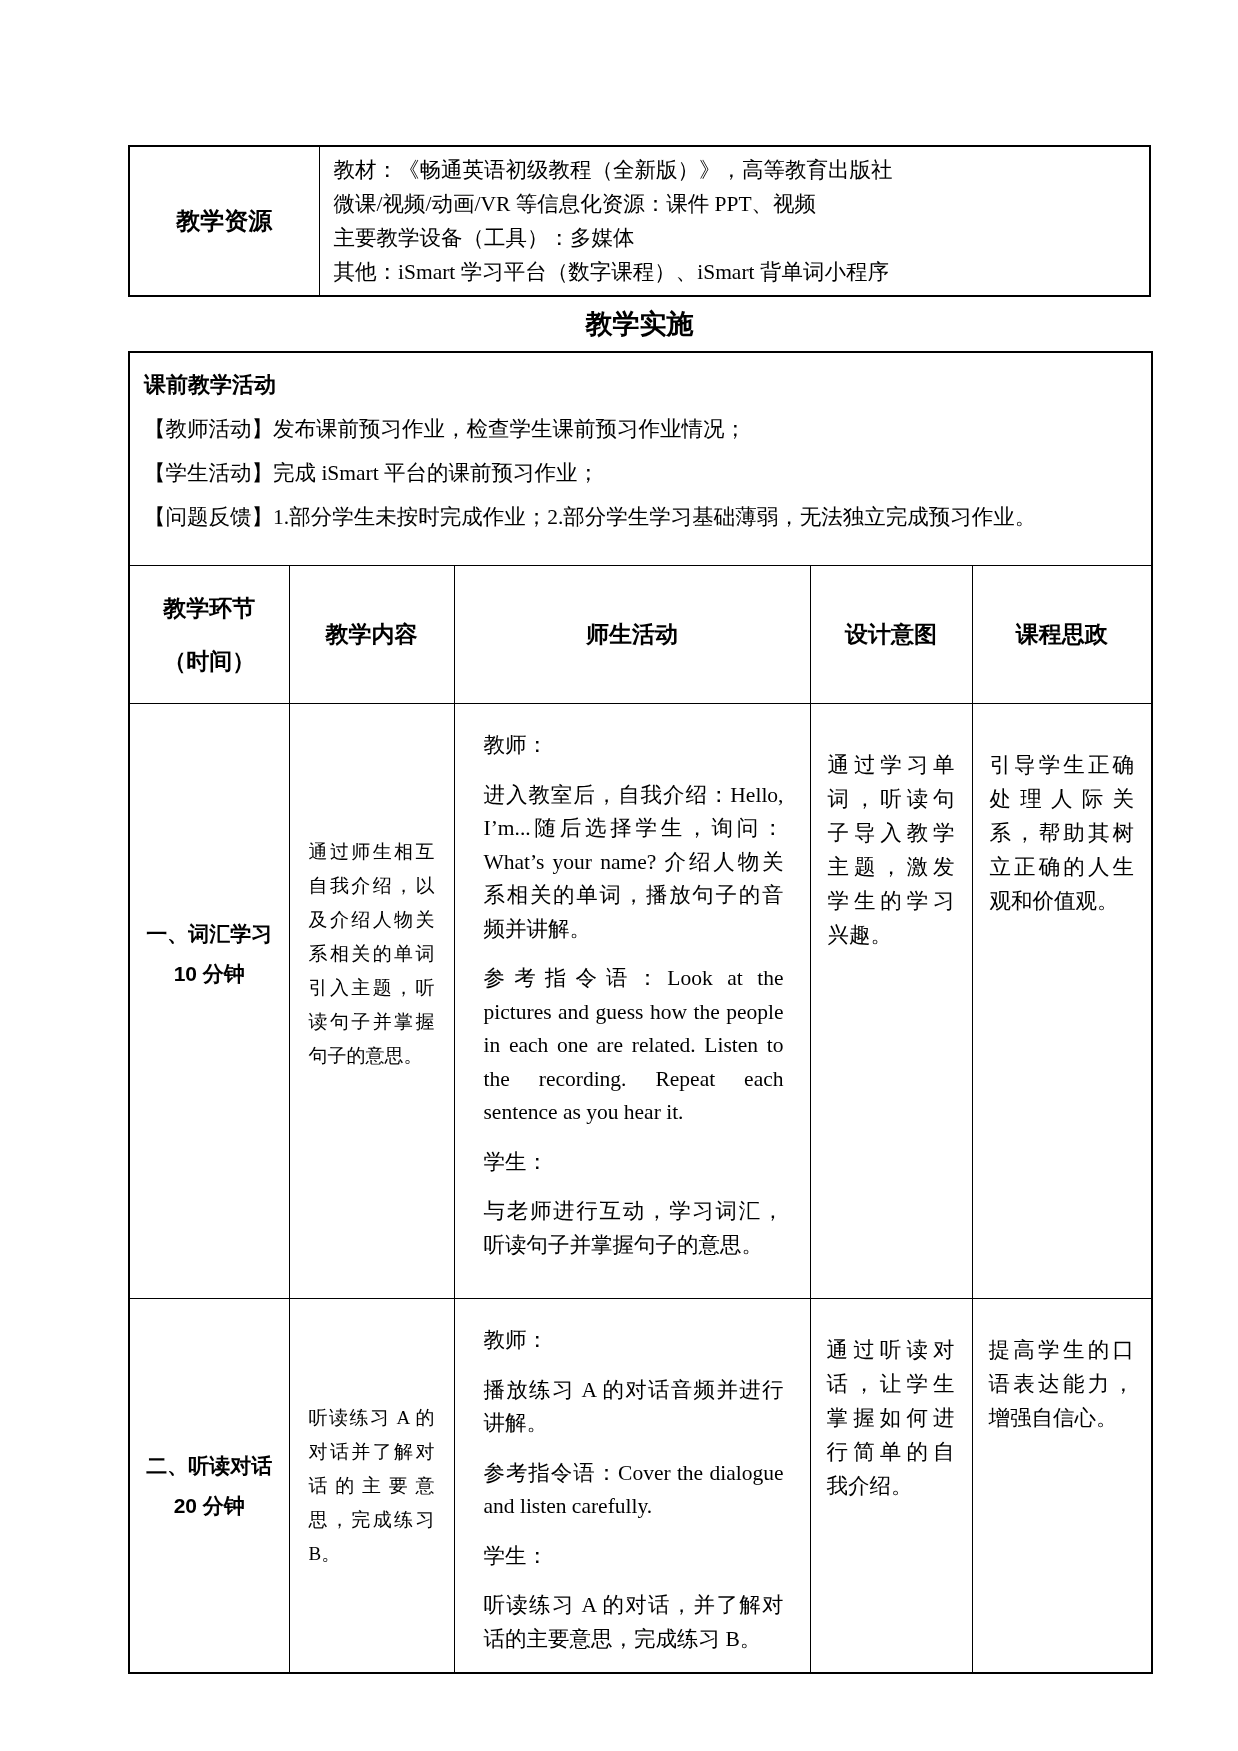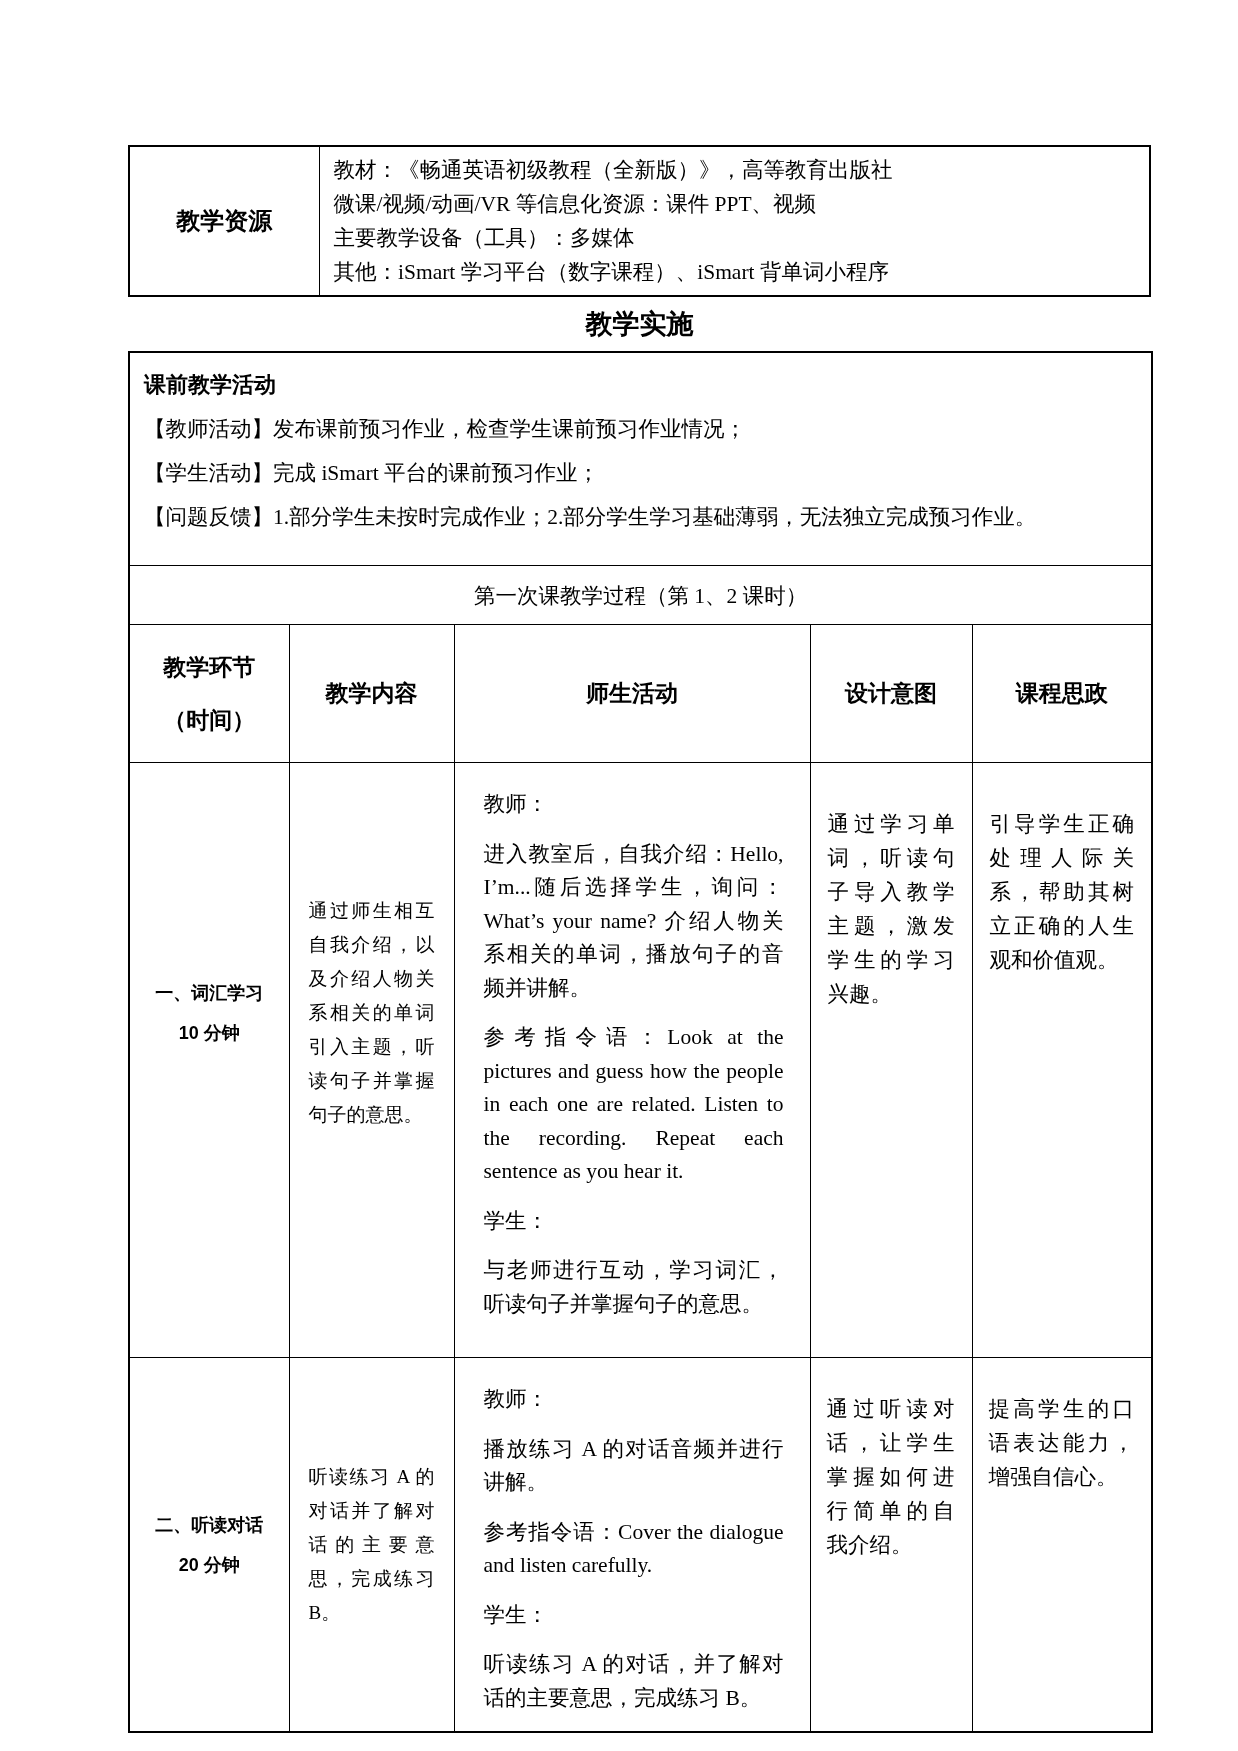--- a/index.html
+++ b/index.html
@@ -88,21 +88,21 @@
 
   
   .r1 > td { height: 498px; }
   .r2 > td { height: 294px; }
 
   .c-stage {
     vertical-align: middle;
     text-align: center;
     font-family: "Liberation Sans", sans-serif;
     font-weight: bold;
-    font-size: 18px;
+    font-size: 21px;
     line-height: 40px;
   }
   .c-content {
     vertical-align: middle;
     text-align: justify;
     font-size: 19px;
     line-height: 34px;
     padding: 0 19px;
   }
   .r1 .c-stage, .r1 .c-content { padding-bottom: 95px; }
@@ -161,23 +161,20 @@
     <tbody>
         <tr>
       <td class="preclass" colspan="5">
         <p class="pc-title">课前教学活动</p>
         <p>【教师活动】发布课前预习作业，检查学生课前预习作业情况；</p>
         <p>【学生活动】完成 iSmart 平台的课前预习作业；</p>
         <p>【问题反馈】1.部分学生未按时完成作业；2.部分学生学习基础薄弱，无法独立完成预习作业。</p>
       </td>
     </tr>
 
-    <tr>
-      <td class="process-title" colspan="5">第一次课教学过程（第 1、2 课时）</td>
-    </tr>
 
     <tr class="head">
       <th>
         <div>教学环节</div>
         <div class="h-stage-line2">（时间）</div>
       </th>
       <th>教学内容</th>
       <th>师生活动</th>
       <th>设计意图</th>
       <th>课程思政</th>

